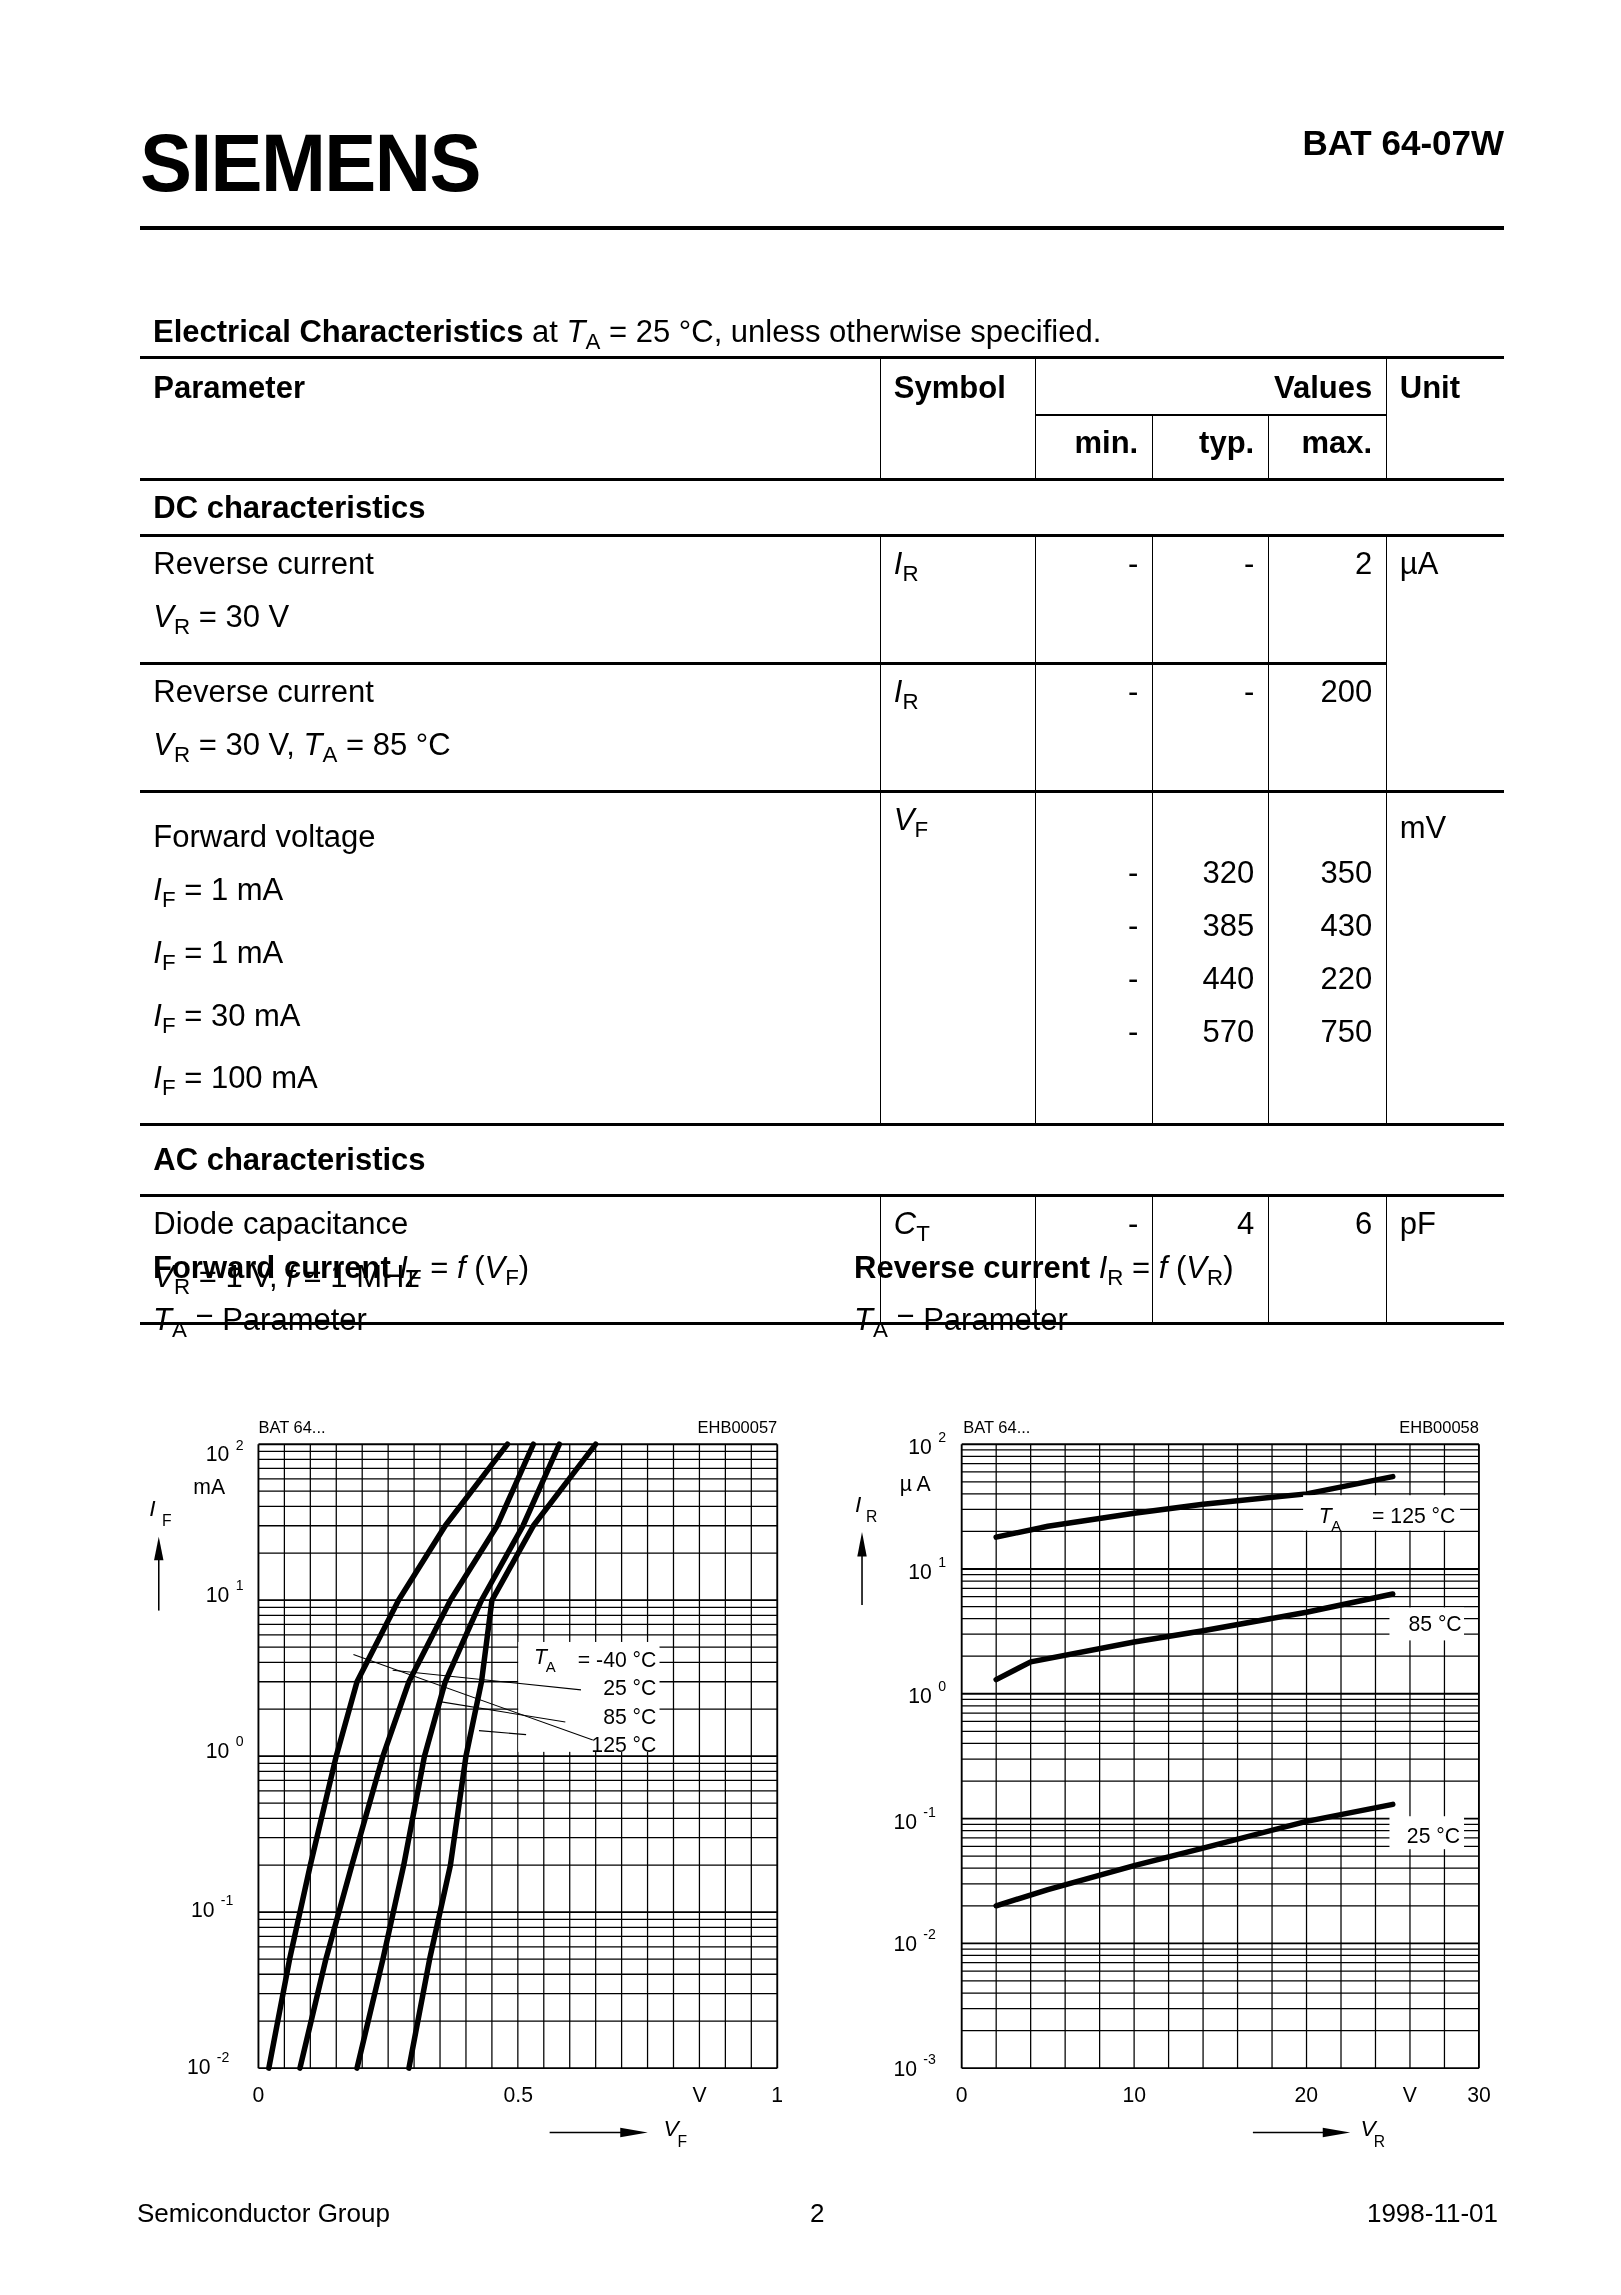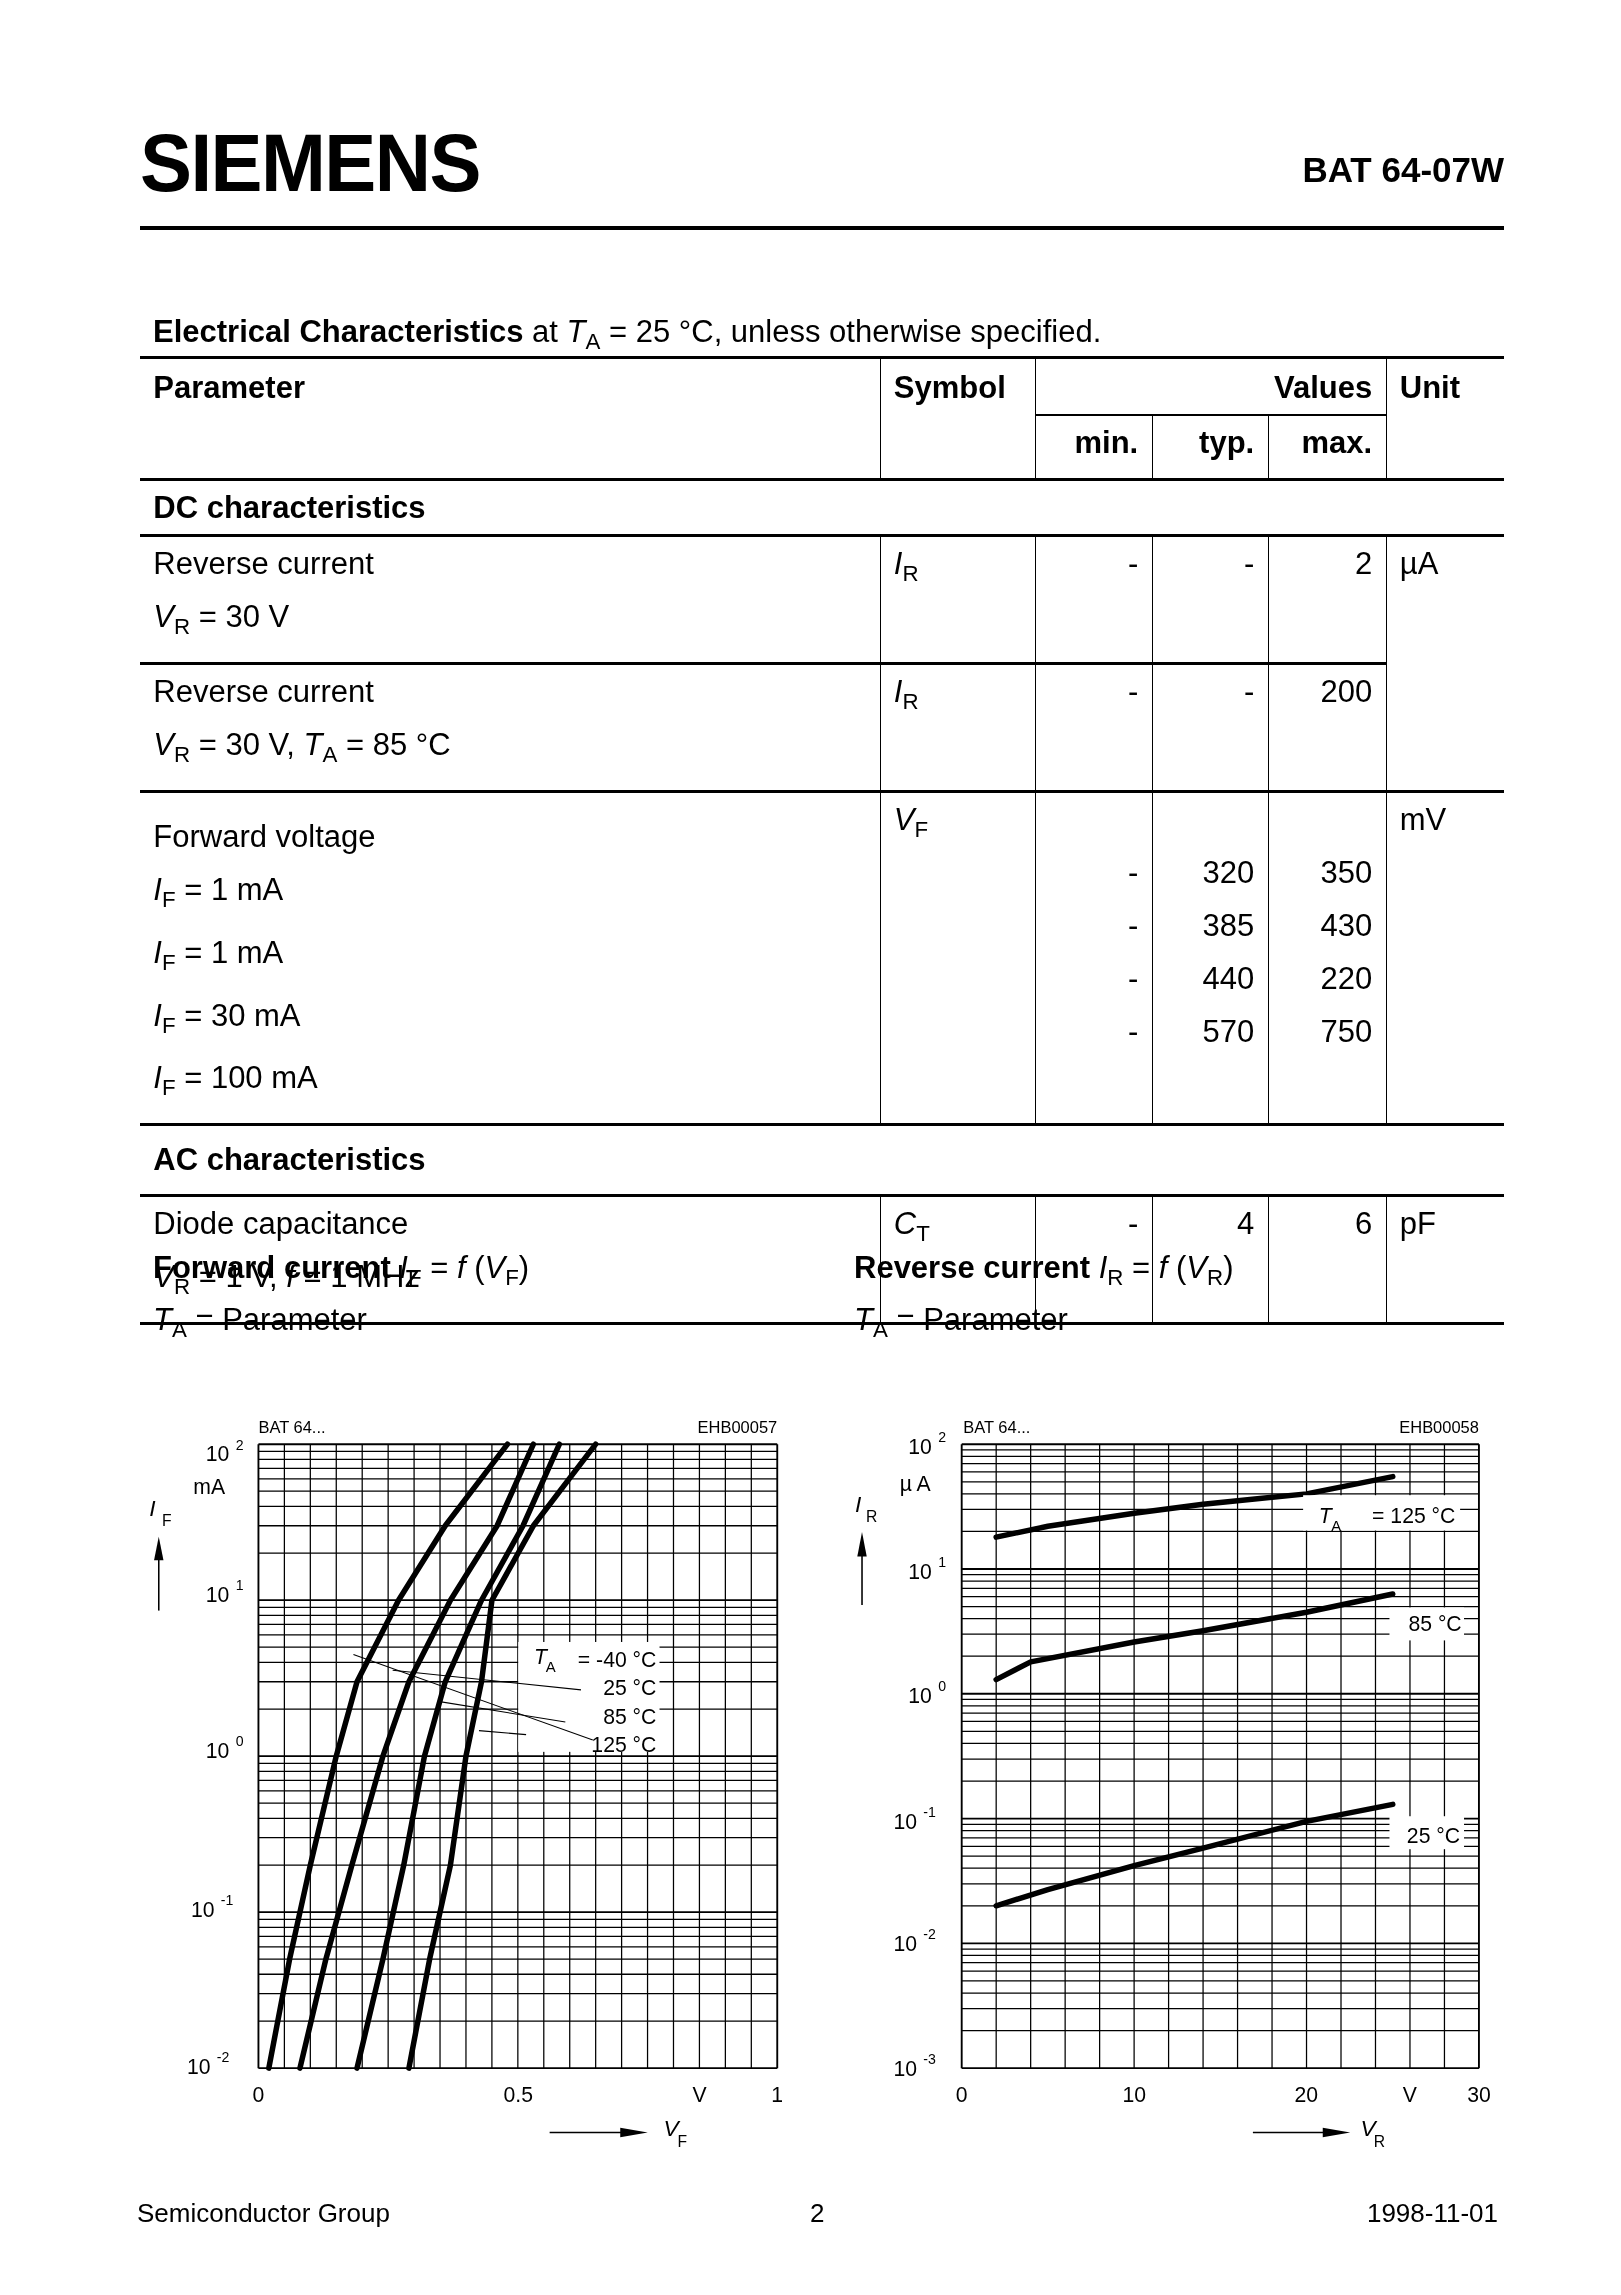--- a/index.html
+++ b/index.html
@@ -1,19 +1,19 @@
 <!DOCTYPE html>
 <html style="font-size:12.6px"><head>
 <meta charset="utf-8">
 <style>
   html,body{margin:0;padding:0;background:#fff;}
   body{width:1622px;height:2295px;position:relative;font-family:"Liberation Sans",sans-serif;color:#000;overflow:hidden;}
   .abs{position:absolute;}
   .logo{left:140px;top:116px;font-size:82px;font-weight:bold;letter-spacing:-1.6px;transform:scaleX(0.95);transform-origin:left;}
-  .partno{right:118px;top:150px;font-size:35px;font-weight:bold;}
+  .partno{right:118px;top:123px;font-size:35px;font-weight:bold;}
   .hrule{left:140px;width:1364px;top:226px;height:3.9px;background:#000;}
   .ttitle{left:153px;top:314px;font-size:31px;}
   .ttitle b{font-weight:bold;}
   sub{font-size:0.72em;vertical-align:-0.3em;}
   i{font-style:italic;}
   table.ec{position:absolute;left:140px;top:356px;width:1364px;border-collapse:collapse;font-size:31px;}
   table.ec td,table.ec th{padding:0;vertical-align:top;}
   .cell{padding:9.4px 13.3px;line-height:53px;}
   .c{text-align:right;}
   .bt{border-top:3.1px solid #000;}
@@ -155,21 +155,21 @@
     <td class="bt vl">
           <div class="cell c" style="padding-top:0">
       <div>&nbsp;</div>
       <div>350</div>
       <div>430</div>
       <div>220</div>
       <div>750</div>
     </div>
         </td>
     <td class="bt vl">
-          <div class="cell" style="padding-top:0">mV</div>
+          <div class="cell" style="padding-top:8px">mV</div>
         </td>
   </tr>
   <tr>
     <td colspan="6" class="bt" style="height:68px">
           <div class="cell hd" style="padding-top:6.3px;padding-bottom:0">AC characteristics</div>
         </td>
   </tr>
 
   <tr style="border-bottom:3.1px solid #000">
     <td class="bt">

